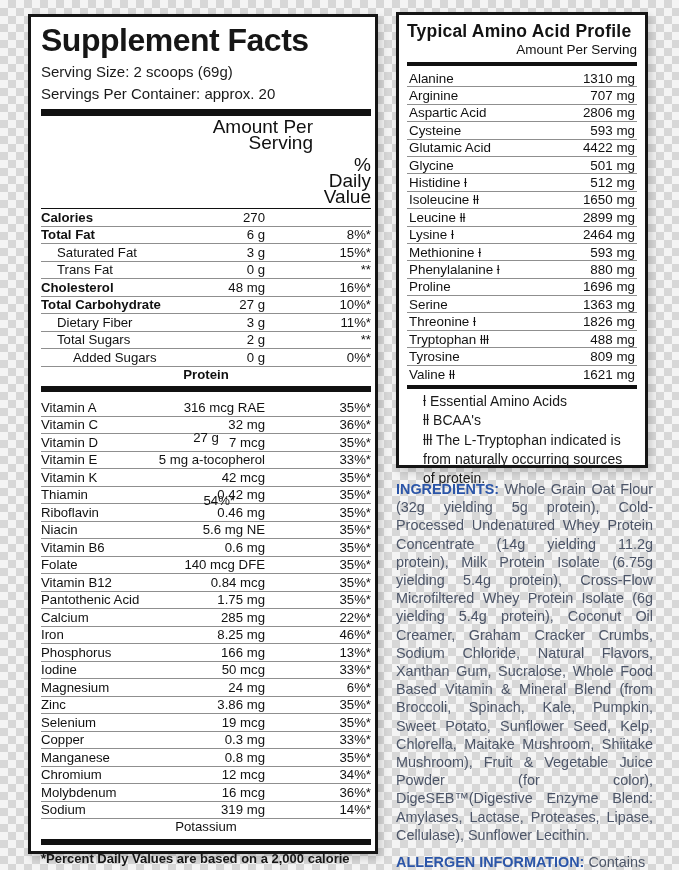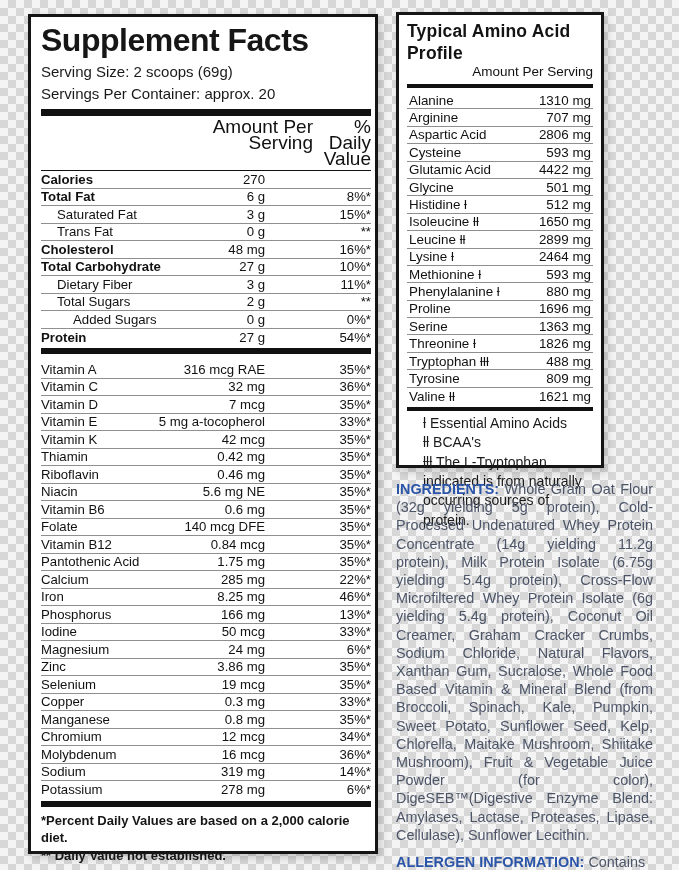--- a/index.html
+++ b/index.html
@@ -19,35 +19,35 @@
     box-shadow:3px 4px 8px rgba(0,0,0,.18);
   }
   
   .sf{position:absolute;left:28px;top:14px;width:350px;height:840px;padding:5px 4px 6px 10px;}
   .sf-title{font-weight:bold;font-size:32px;line-height:37px;letter-spacing:-.5px;color:#161616;}
   .sf-serving{font-size:15px;line-height:19px;margin-top:3px;color:#1a1a1a;}
   .bar{background:#111;height:6px;border:0;margin:0;}
   .sf .bar.top{margin-top:6px;margin-bottom:3px;height:7px;}
   .sf-header{display:flex;font-size:19px;line-height:16px;margin-top:3px;padding-bottom:3px;border-bottom:1.5px solid #111;}
   .sf-header .c-amt{flex:1;text-align:right;}
-  .sf-header .c-dv{width:58px;text-align:right;}
+  .sf-header .c-dv{width:58px;text-align:right;margin-top:38px;}
   .sf-row{display:flex;align-items:center;box-sizing:border-box;height:17.5px;border-bottom:1px solid #8f8f8f;font-size:13.2px;gap:48px;}
-  .sf-row:last-child{border-bottom:none;}
+  .sf-row:last-child{border-bottom:none;flex-direction:column;}
   .sf-row .label{white-space:nowrap;}
   .sf-row .amt{flex:1;text-align:right;}
   .sf-row .dv{width:58px;text-align:right;}
   .sf-row.b .label{font-weight:bold;}
   .sf-row.i1 .label{padding-left:16px;}
   .sf-row.i2 .label{padding-left:32px;}
   .sf .bar.mid{margin-top:2px;margin-bottom:7px;}
   .sf .bar.bot{margin-top:2px;margin-bottom:5px;}
   .sf-foot{font-size:13px;font-weight:bold;line-height:17.5px;color:#161616;}
   
   .rcol{position:absolute;left:396px;top:12px;width:257px;}
-  .amino{width:208px;height:456px;padding:5px 8px 10px 8px;}
+  .amino{width:252px;height:456px;padding:5px 8px 10px 8px;}
   .amino-title{font-weight:bold;font-size:17.5px;line-height:22px;letter-spacing:.2px;color:#131313;}
   .amino-sub{font-size:13.5px;text-align:right;line-height:16px;}
   .amino .bar{height:4px;margin-top:4px;margin-bottom:4px;}
   .amino .bar.low{margin-top:2px;margin-bottom:3px;}
   .am-row{display:flex;align-items:center;box-sizing:border-box;height:17.4px;border-bottom:1px solid #8f8f8f;font-size:13.4px;padding:0 2px;}
   .am-row:last-child{border-bottom:none;}
   .am-row .label{white-space:nowrap;}
   .am-row .amt{flex:1;text-align:right;}
   .amino-foot{font-size:14px;line-height:19.3px;color:#1a1a1a;margin-left:16px;}
   

